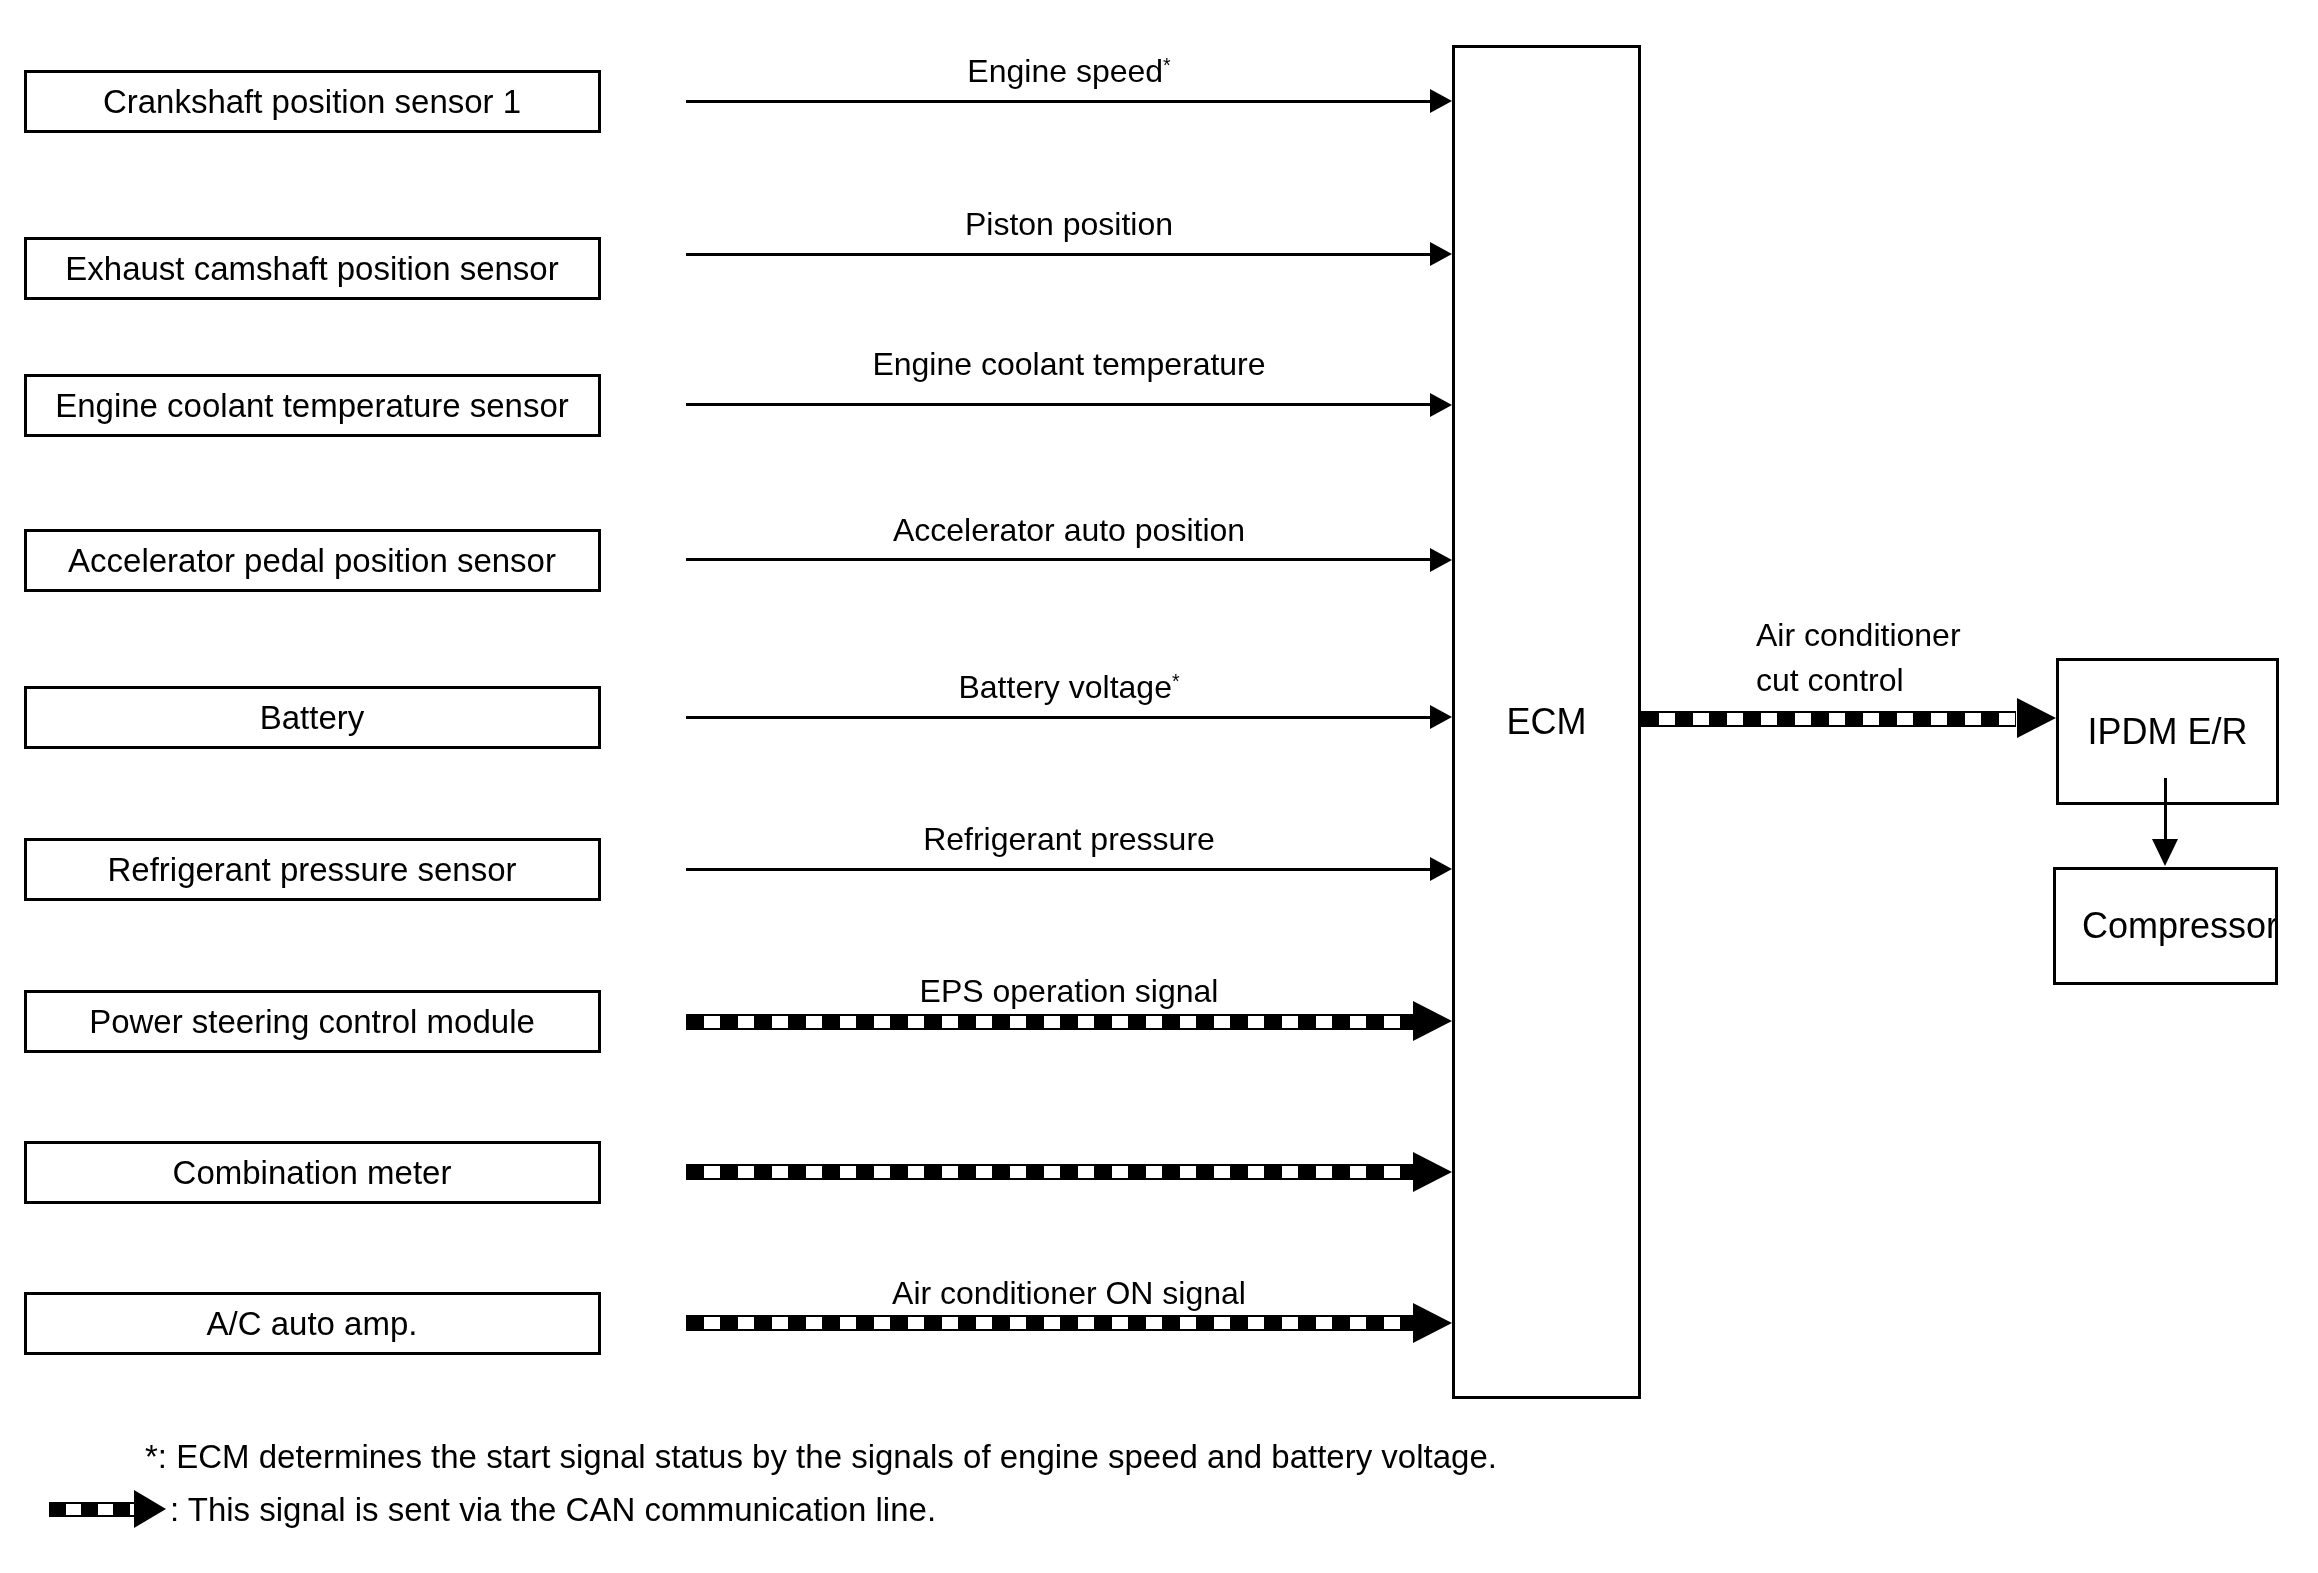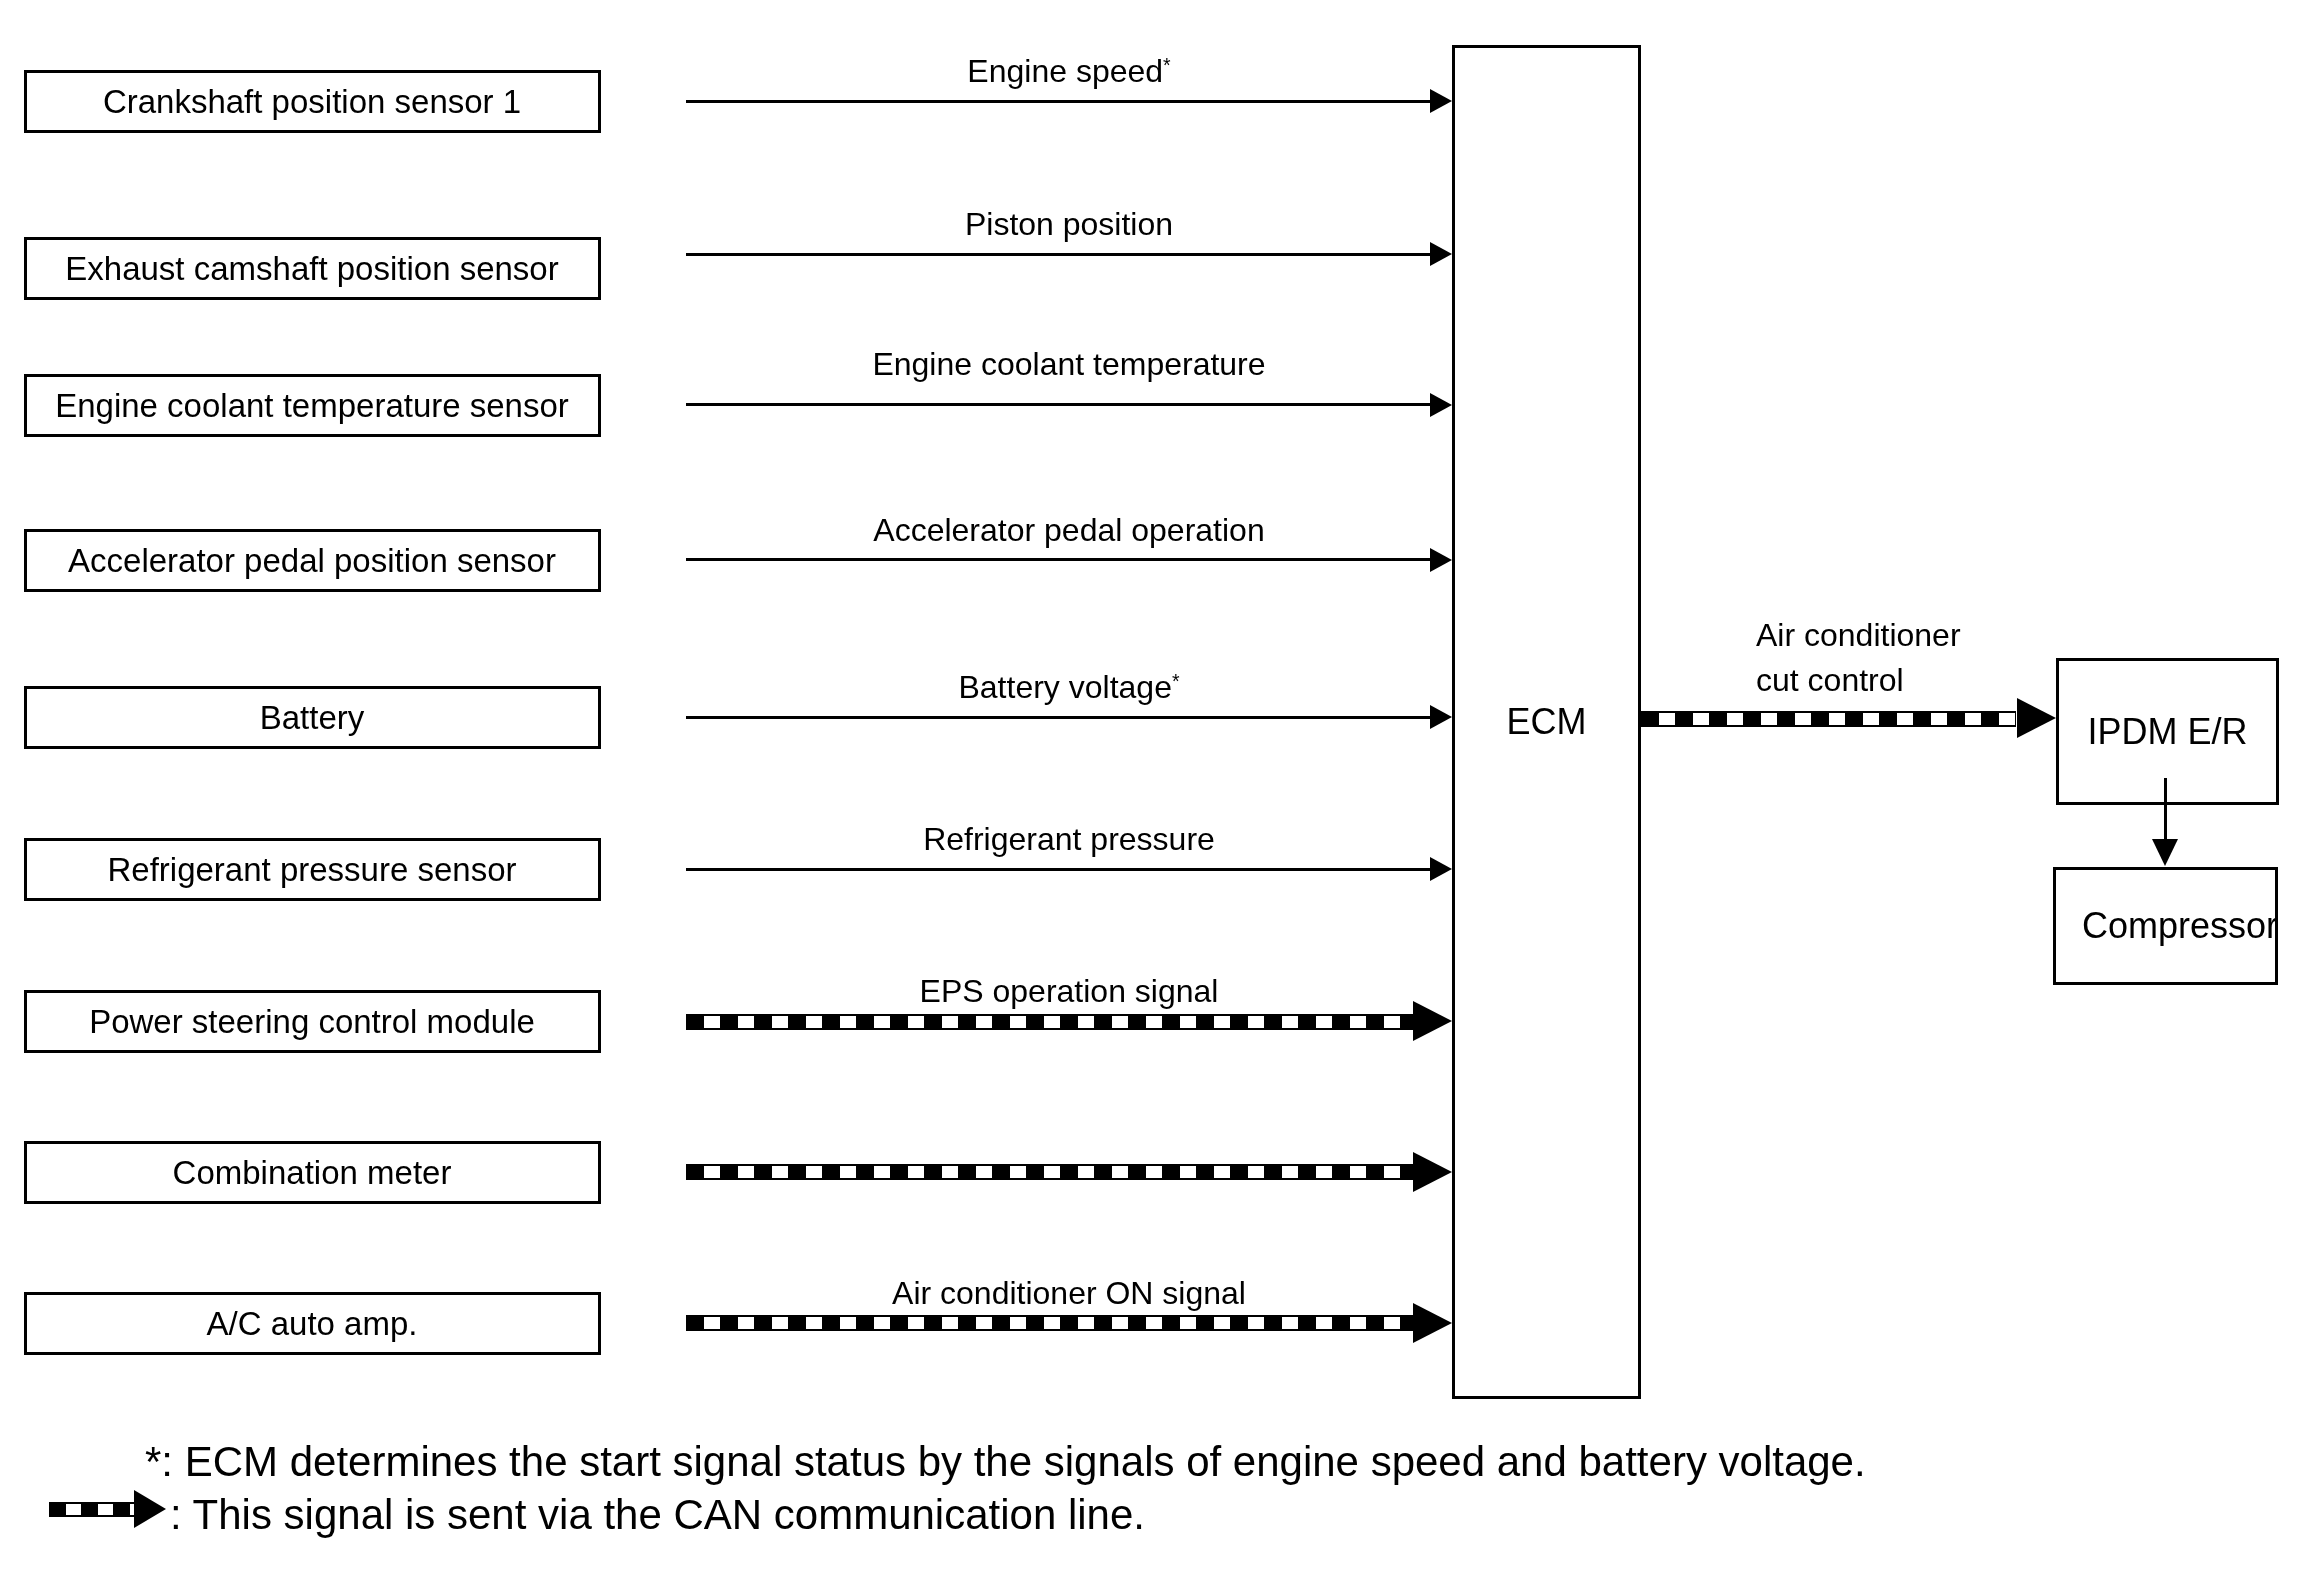--- a/index.html
+++ b/index.html
@@ -108,21 +108,21 @@
     position: absolute;
     left: 2152px; top: 839px;
     width: 0; height: 0;
     border-left: 13.2px solid transparent;
     border-right: 13.2px solid transparent;
     border-top: 27.5px solid #000;
   }
   
   .footnote {
     position: absolute;
-    font-size: 42px;
+    font-size: 33px;
     white-space: nowrap;
   }
   #fn1 { left: 145px; top: 1438px; }
   #fn2-text { left: 170px; top: 1491px; }
   #legend-strip {
     position: absolute;
     box-sizing: border-box;
     left: 49px; top: 1502px;
     width: 85px; height: 15px;
     border-top: 2.3px solid #000;
@@ -172,21 +172,21 @@
     <span>Engine coolant temperature</span>
       <sup></sup>
   </div>
 
   <div class="box src-box" style="top:529px">
     <span>Accelerator pedal position sensor</span>
   </div>
   <div class="sline" style="top:558px"></div>
   <div class="shead" style="top:548px"></div>
   <div class="sig-label" style="top:503px">
-    <span>Accelerator pedal operation</span>
+    <span>Accelerator auto position</span>
       <sup></sup>
   </div>
 
   <div class="box src-box" style="top:686px">
     <span>Battery</span>
   </div>
   <div class="sline" style="top:716px"></div>
   <div class="shead" style="top:705px"></div>
   <div class="sig-label" style="top:660px">
     <span>Battery voltage</span>

